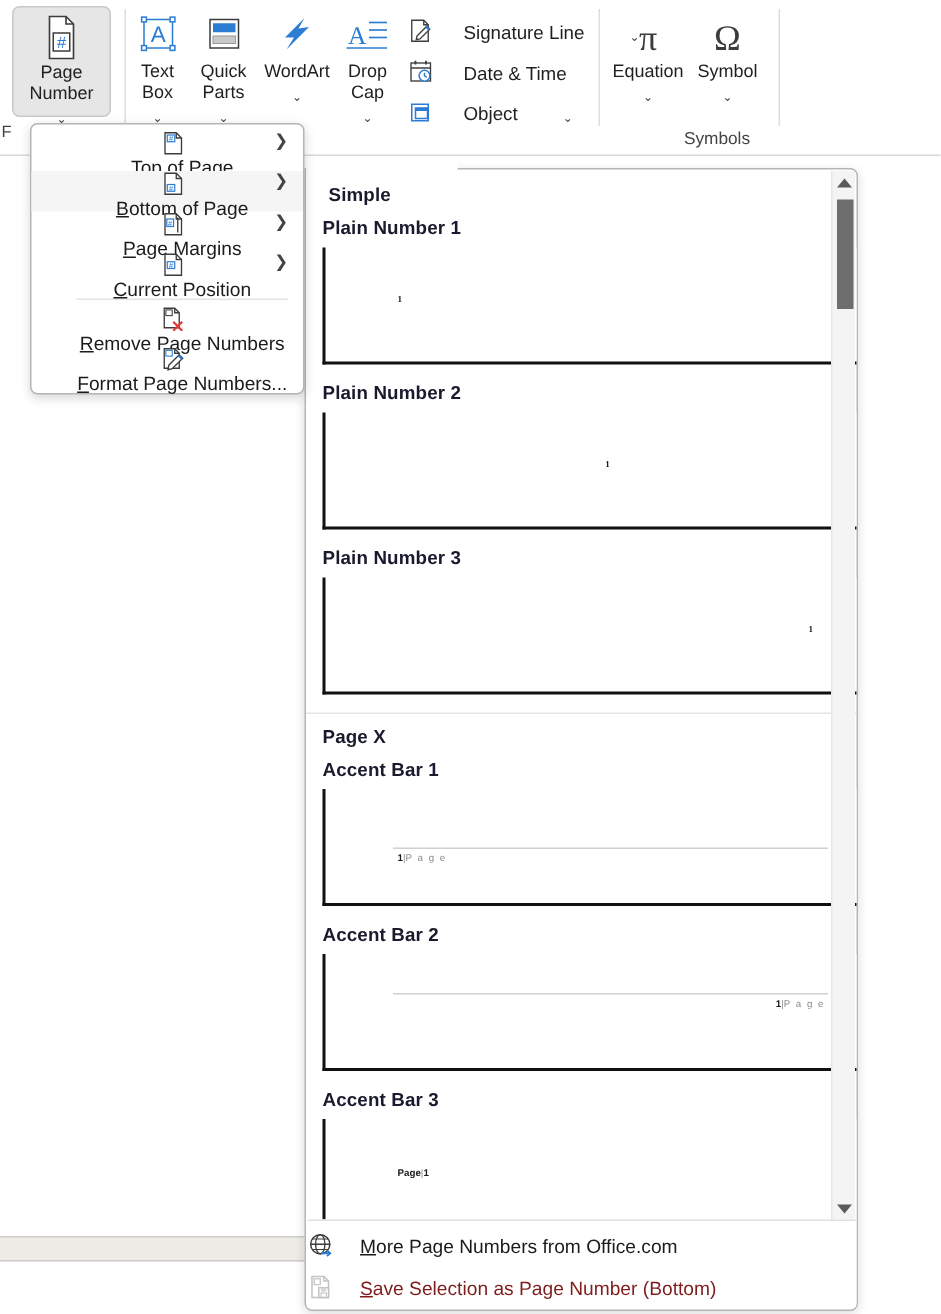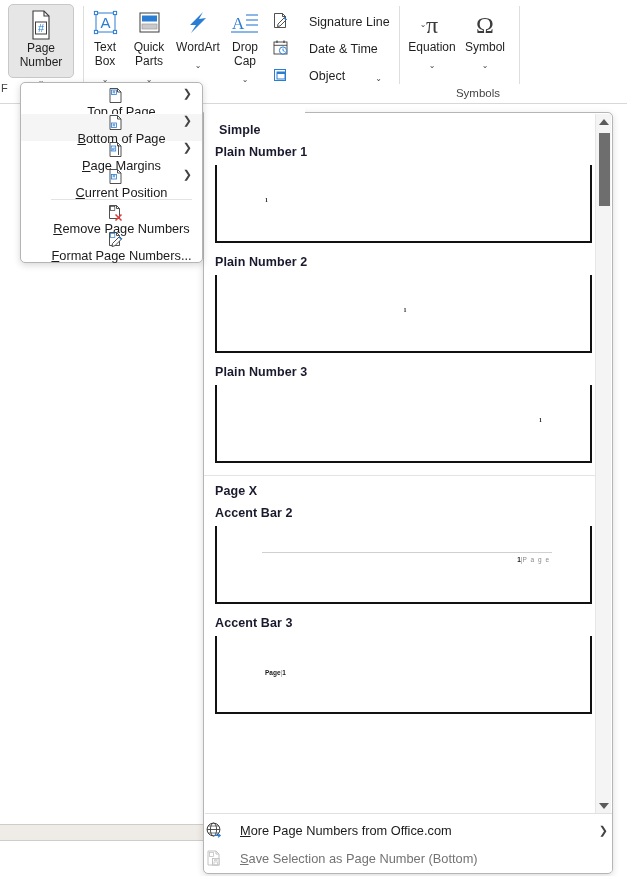--- a/index.html
+++ b/index.html
@@ -132,21 +132,21 @@
   .msep {
     height: 1px;
     background: #e3e3e3;
     margin: 4px 10px 4px 30px;
   }
 
   
   #gallery {
     position: absolute;
     left: 203px; top: 112px;
-    width: 410px; height: 762px;
+    width: 369px; height: 762px;
     background: #ffffff;
     border: 1px solid #b5b5b5;
     border-top-right-radius: 5px;
     border-bottom-right-radius: 5px;
     border-bottom-left-radius: 5px;
     box-shadow: 0 2px 7px rgba(0,0,0,0.14);
     box-sizing: border-box;
     overflow: hidden;
     z-index: 20;
   }
@@ -274,21 +274,21 @@
     align-items: center;
     cursor: default;
   }
   .fi .fi-ic { width: 18px; height: 18px; flex: 0 0 18px; }
   .fi .fi-lb {
     margin-left: 17px;
     font-size: 12.8px;
     color: #1b1b1b;
     white-space: nowrap;
   }
-  .fi.disabled .fi-lb { color: #737373; text-align: right; }
+  .fi.disabled .fi-lb { color: #7f1d1d; text-align: right; }
   .fi .fi-ar {
     position: absolute;
     right: 12px;
     font-size: 11px;
     color: #444;
     font-family: "DejaVu Sans", sans-serif;
   }
 
   
   #doc-strip {
@@ -562,20 +562,29 @@
         <div class="item-hd">Plain Number 3</div>
         <div class="prev">
           <span class="pnum" style="right:48px; top:32px;">1</span>
         </div>
       </div>
 
       <div class="cat-div"></div>
 
       <div class="cat-hd" style="margin-left:0;">Page X</div>
 
+      <div class="gal-item">
+        <div class="item-hd">Accent Bar 1</div>
+        <div class="prev">
+          <div class="pbar" style="left:45px; right:38px; top:39px;"></div>
+          <span class="acc-txt" style="left:48px; top:43px;">
+            <b>1</b><span class="sep">|</span><span class="pg">P a g e</span>
+          </span>
+        </div>
+      </div>
 
       <div class="gal-item">
         <div class="item-hd">Accent Bar 2</div>
         <div class="prev">
           <div class="pbar" style="left:45px; right:38px; top:26px;"></div>
           <span class="acc-txt" style="right:40px; top:30px;">
             <b>1</b><span class="sep">|</span><span class="pg">P a g e</span>
           </span>
         </div>
       </div>

